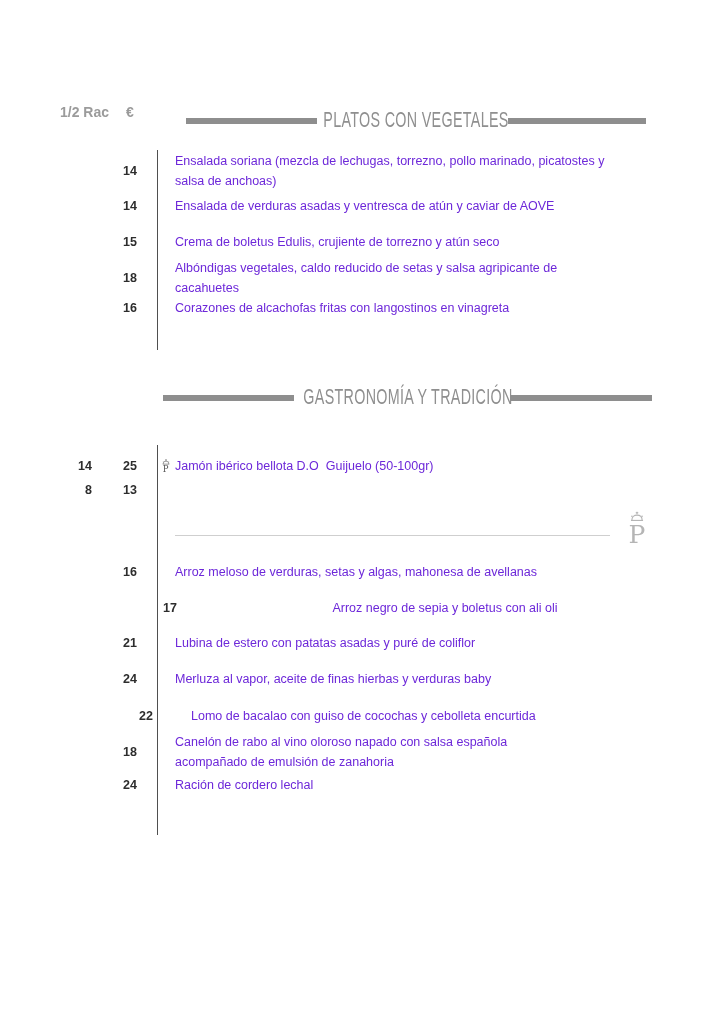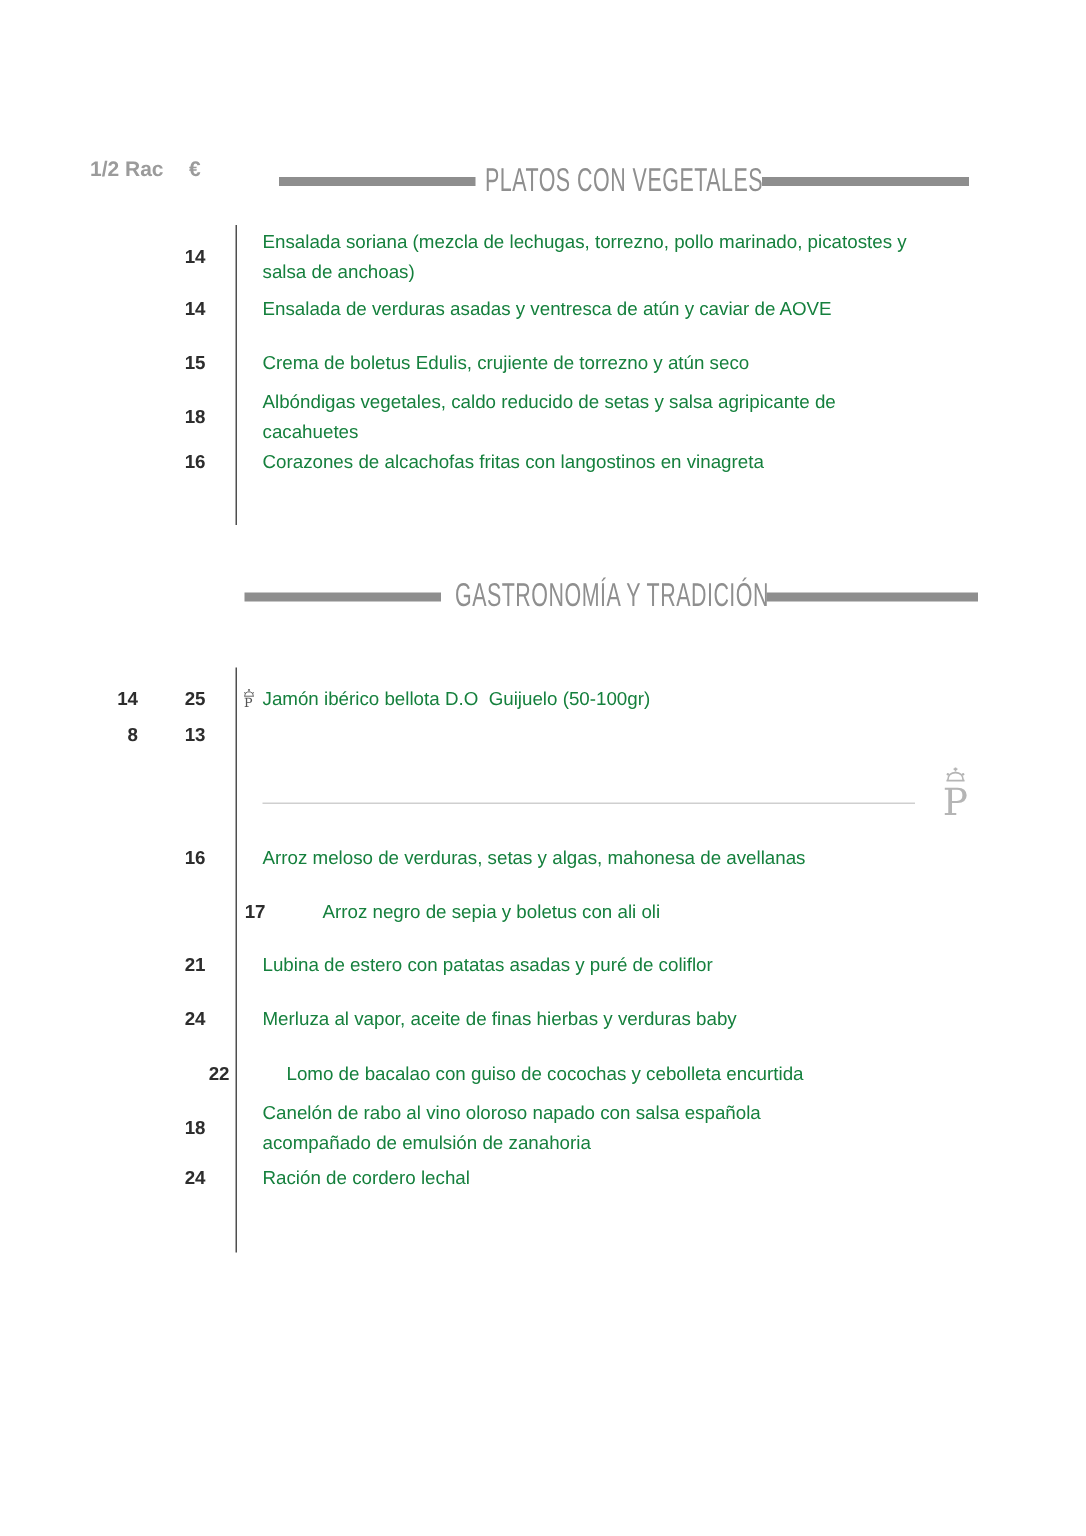--- a/index.html
+++ b/index.html
@@ -28,21 +28,21 @@
   }
 
   
   .vrule{position:absolute;width:1px;background:#4f4f4f;}
 
   
   .item{position:absolute;left:0;width:724px;display:flex;align-items:center;}
   .c-half{width:92px;text-align:right;font-weight:700;font-size:12.5px;color:#2d2d2d;flex:none;}
   .c-price{width:45px;text-align:right;font-weight:700;font-size:12.5px;color:#2d2d2d;flex:none;}
   .c-name{
-    margin-left:38px;font-size:12.5px;line-height:20px;color:#15803d;
+    margin-left:38px;font-size:12.5px;line-height:20px;color:#6d28d9;
     white-space:pre-wrap;
   }
 
   
   .qmark{
     position:absolute;left:159px;top:50%;transform:translateY(-50%);
     display:flex;flex-direction:column;align-items:center;color:#555;width:13px;
   }
   .qmark svg{width:10px;height:6px;display:block;}
   .qmark .qp{font-family:"DejaVu Serif","Liberation Serif",serif;font-size:8.5px;line-height:8px;}
@@ -126,21 +126,21 @@
         <span class="c-price">13</span>
       </div>
       <div class="item" style="top: 562px;">
         <span class="c-half"></span>
         <span class="c-price">16</span>
         <span class="c-name" style="width: 460px;">Arroz meloso de verduras, setas y algas, mahonesa de avellanas</span>
       </div>
       <div class="item" style="top: 598px; padding-left: 40px;">
         <span class="c-half"></span>
         <span class="c-price">17</span>
-        <span class="c-name" style="width: 460px;">Arroz negro de sepia y boletus con ali oli</span>
+        <span class="c-name" style="width: 460px; text-align: center;">Arroz negro de sepia y boletus con ali oli</span>
       </div>
       <div class="item" style="top: 633px;">
         <span class="c-half"></span>
         <span class="c-price">21</span>
         <span class="c-name" style="width: 460px;">Lubina de estero con patatas asadas y puré de coliflor</span>
       </div>
       <div class="item" style="top: 669px;">
         <span class="c-half"></span>
         <span class="c-price">24</span>
         <span class="c-name" style="width: 460px;">Merluza al vapor, aceite de finas hierbas y verduras baby</span>

